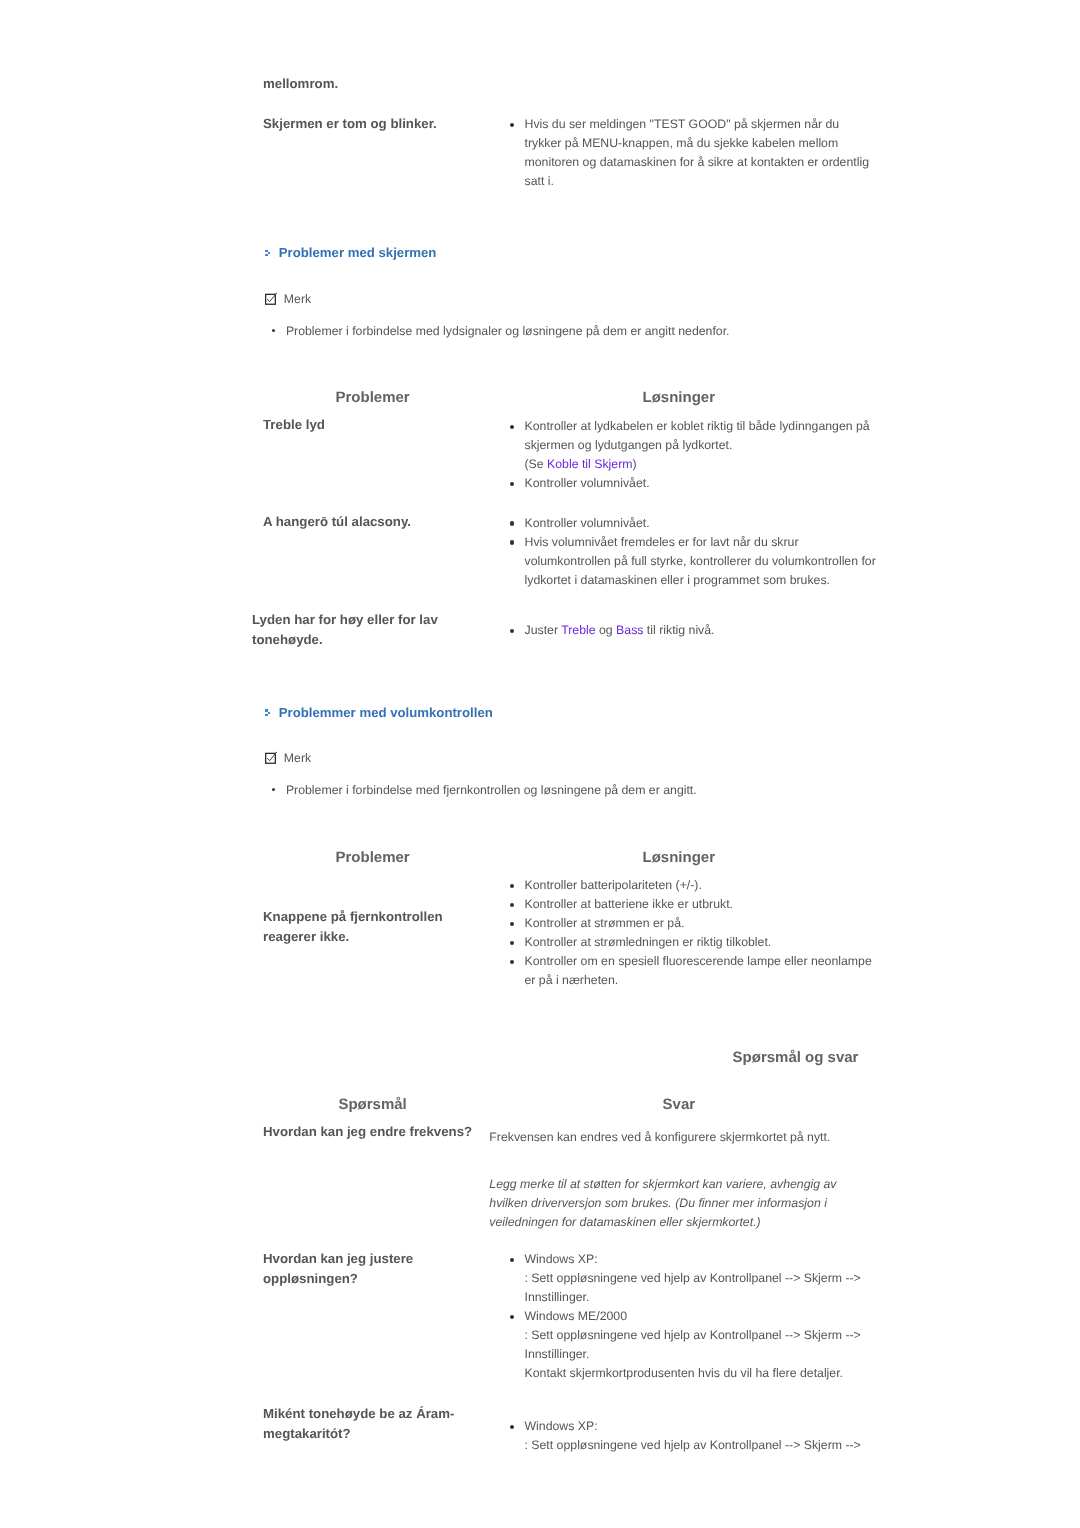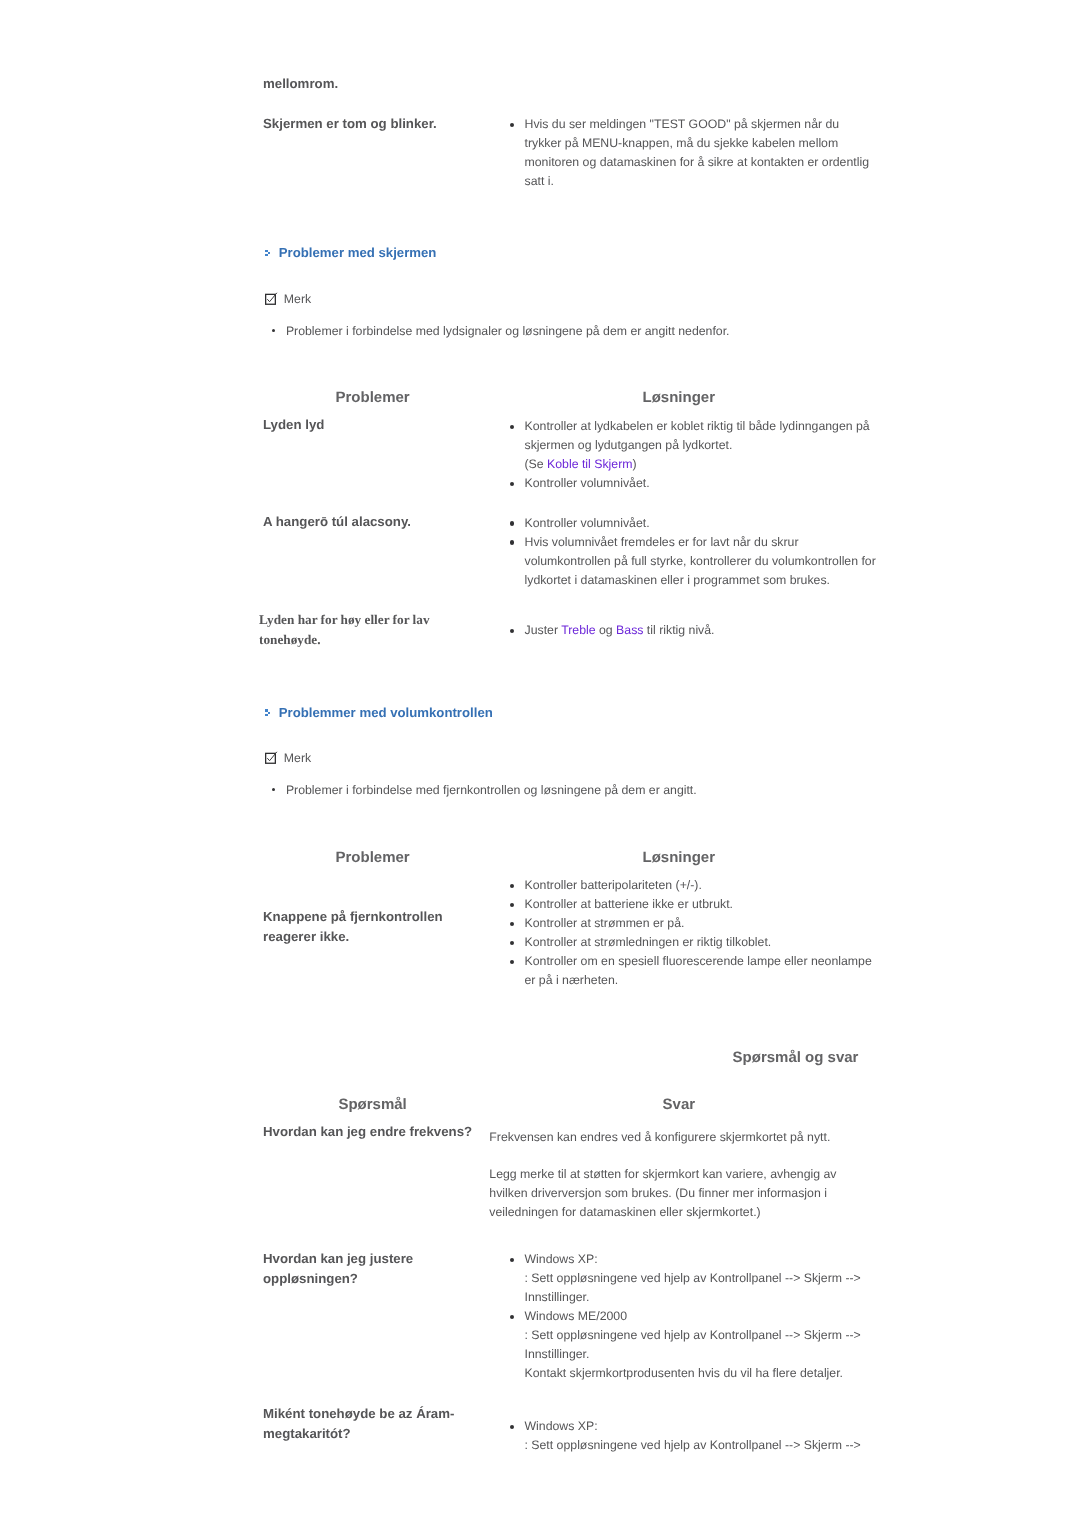--- a/index.html
+++ b/index.html
@@ -45,21 +45,21 @@
   .secmark { position: absolute; left: 0; top: 0; width: 11px; height: 14px; }
   .secmark span { position: absolute; background: #4484cb; display: block; }
   .secmark .d1 { left: 1.7px; top: 4.9px;  width: 3.2px; height: 2.3px; }
   .secmark .d2 { left: 1.7px; top: 9.1px;  width: 3.2px; height: 2.3px; }
   .secmark .d3 { left: 4.8px; top: 7.2px;  width: 2.4px; height: 2.0px; }
 
   
   .chk { position: absolute; left: 0; top: 0; width: 15px; height: 15px; }
 
   .acol p { margin: 0; }
-  .acol p.p1 { margin-top: 18px; }
+  .acol p.p1 { margin-top: 28px; font-style: italic; }
 </style>
 </head>
 <body>
 
 <div class="page">
 
   <div class="abs qcol" style="left:263px; top:73.5px; width:300px;">mellomrom.</div>
 
   <div class="abs qcol" style="left:263px; top:113.6px; width:220px;">Skjermen er tom og blinker.</div>
   <div class="abs acol" style="left:509px; top:115.1px; width:368.5px;">
@@ -89,37 +89,37 @@
 
   <div class="abs acol" style="left:266.5px; top:321.7px; width:600px;">
     <ul class="s">
       <li>Problemer i forbindelse med lydsignaler og løsningene på dem er angitt nedenfor.</li>
     </ul>
   </div>
 
   <div class="abs colhead" style="left:302.6px; top:389.8px; width:140px;">Problemer</div>
   <div class="abs colhead" style="left:608.8px; top:389.8px; width:140px;">Løsninger</div>
 
-  <div class="abs qcol" style="left:263px; top:415px; width:220px;">Lyden lyd</div>
+  <div class="abs qcol" style="left:263px; top:415px; width:220px;">Treble lyd</div>
   <div class="abs acol" style="left:509px; top:417.1px; width:368.5px;">
     <ul class="b">
       <li><span>Kontroller at lydkabelen er koblet riktig til både lydinngangen på skjermen og lydutgangen på lydkortet.</span><br><span>(Se </span><span class="link">Koble til Skjerm</span><span>)</span></li>
       <li>Kontroller volumnivået.</li>
     </ul>
   </div>
 
   <div class="abs qcol" style="left:263px; top:512.3px; width:220px;">A hangerō túl alacsony.</div>
   <div class="abs acol" style="left:509px; top:513.9px; width:368.5px;">
     <ul class="b">
       <li>Kontroller volumnivået.</li>
       <li>Hvis volumnivået fremdeles er for lavt når du skrur volumkontrollen på full styrke, kontrollerer du volumkontrollen for lydkortet i datamaskinen eller i programmet som brukes.</li>
     </ul>
   </div>
 
-  <div class="abs qcol" style="left:259px; top:609.7px; width:220px;font-family:Liberation Serif, serif;">Lyden har for høy eller for lav tonehøyde.</div>
+  <div class="abs qcol" style="left:252px; top:609.7px; width:220px;">Lyden har for høy eller for lav tonehøyde.</div>
   <div class="abs acol" style="left:509px; top:621.2px; width:368.5px;">
     <ul class="b">
       <li><span>Juster </span><span class="link">Treble</span><span> og </span><span class="link">Bass</span><span> til riktig nivå.</span></li>
     </ul>
   </div>
 
   <div class="abs" style="left:263px; top:704.5px; width:400px; height:16px;">
     <span class="secmark">
         <span class="d1"></span>
         <span class="d2"></span>

